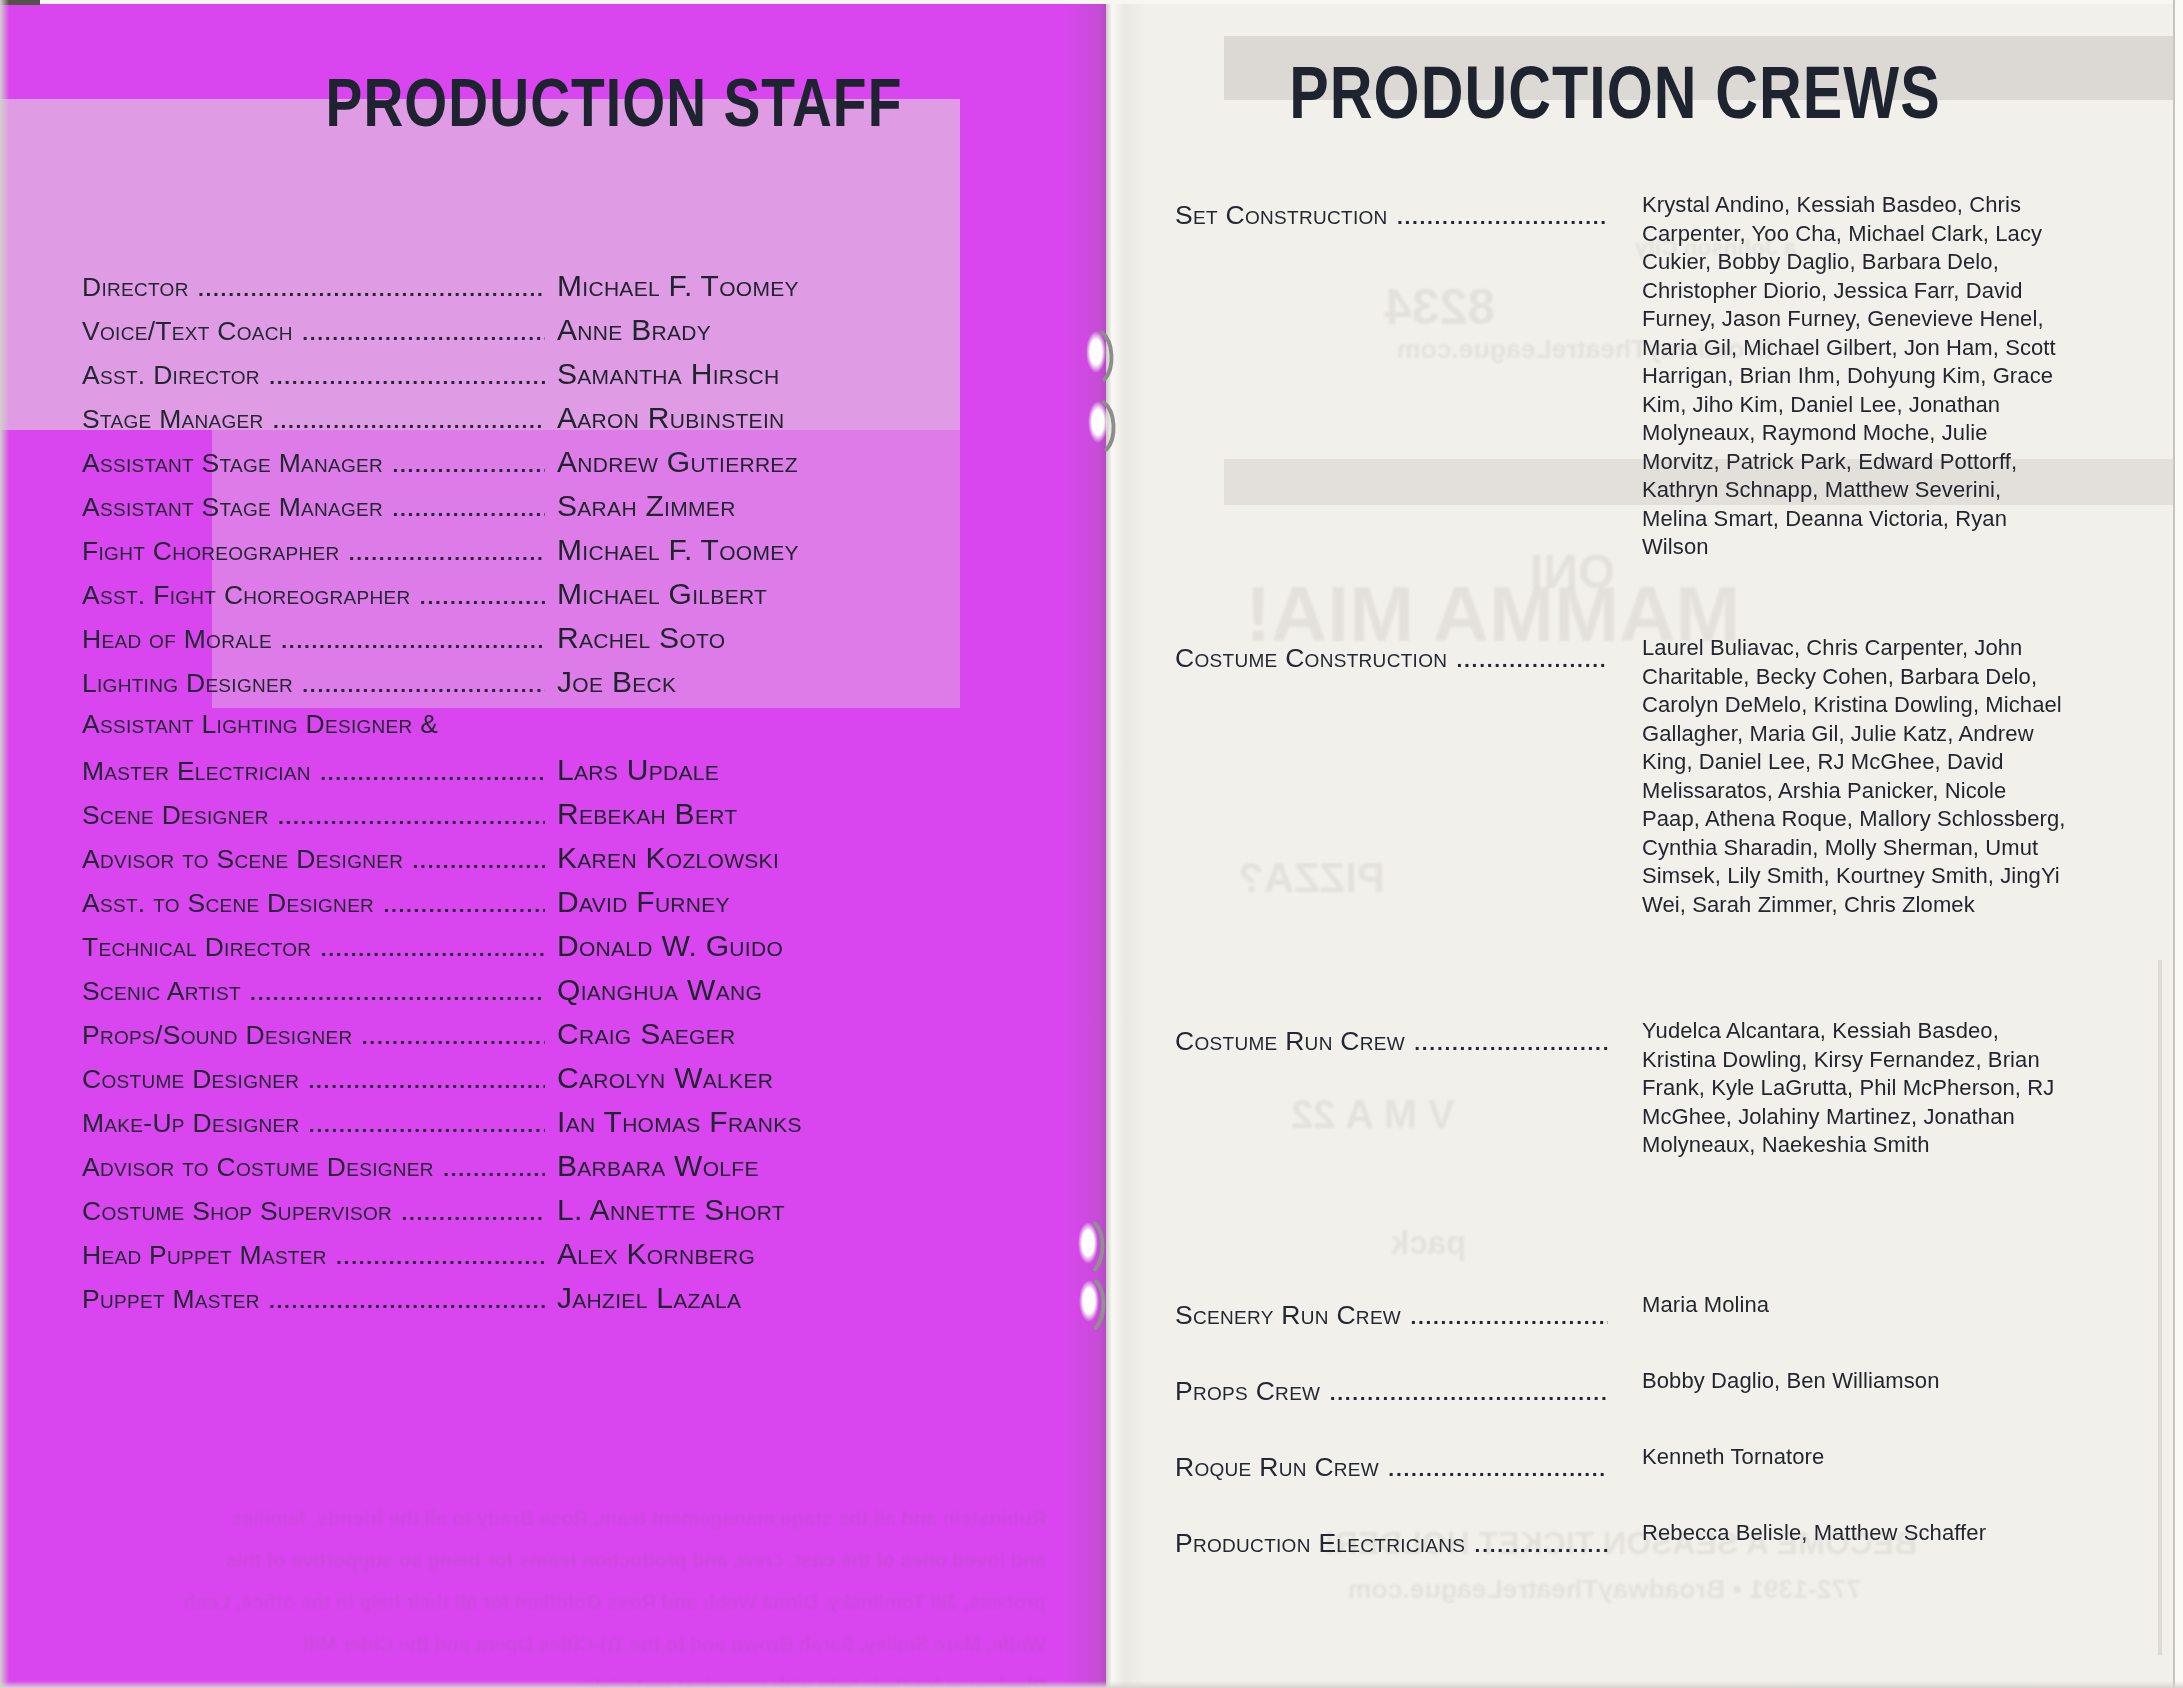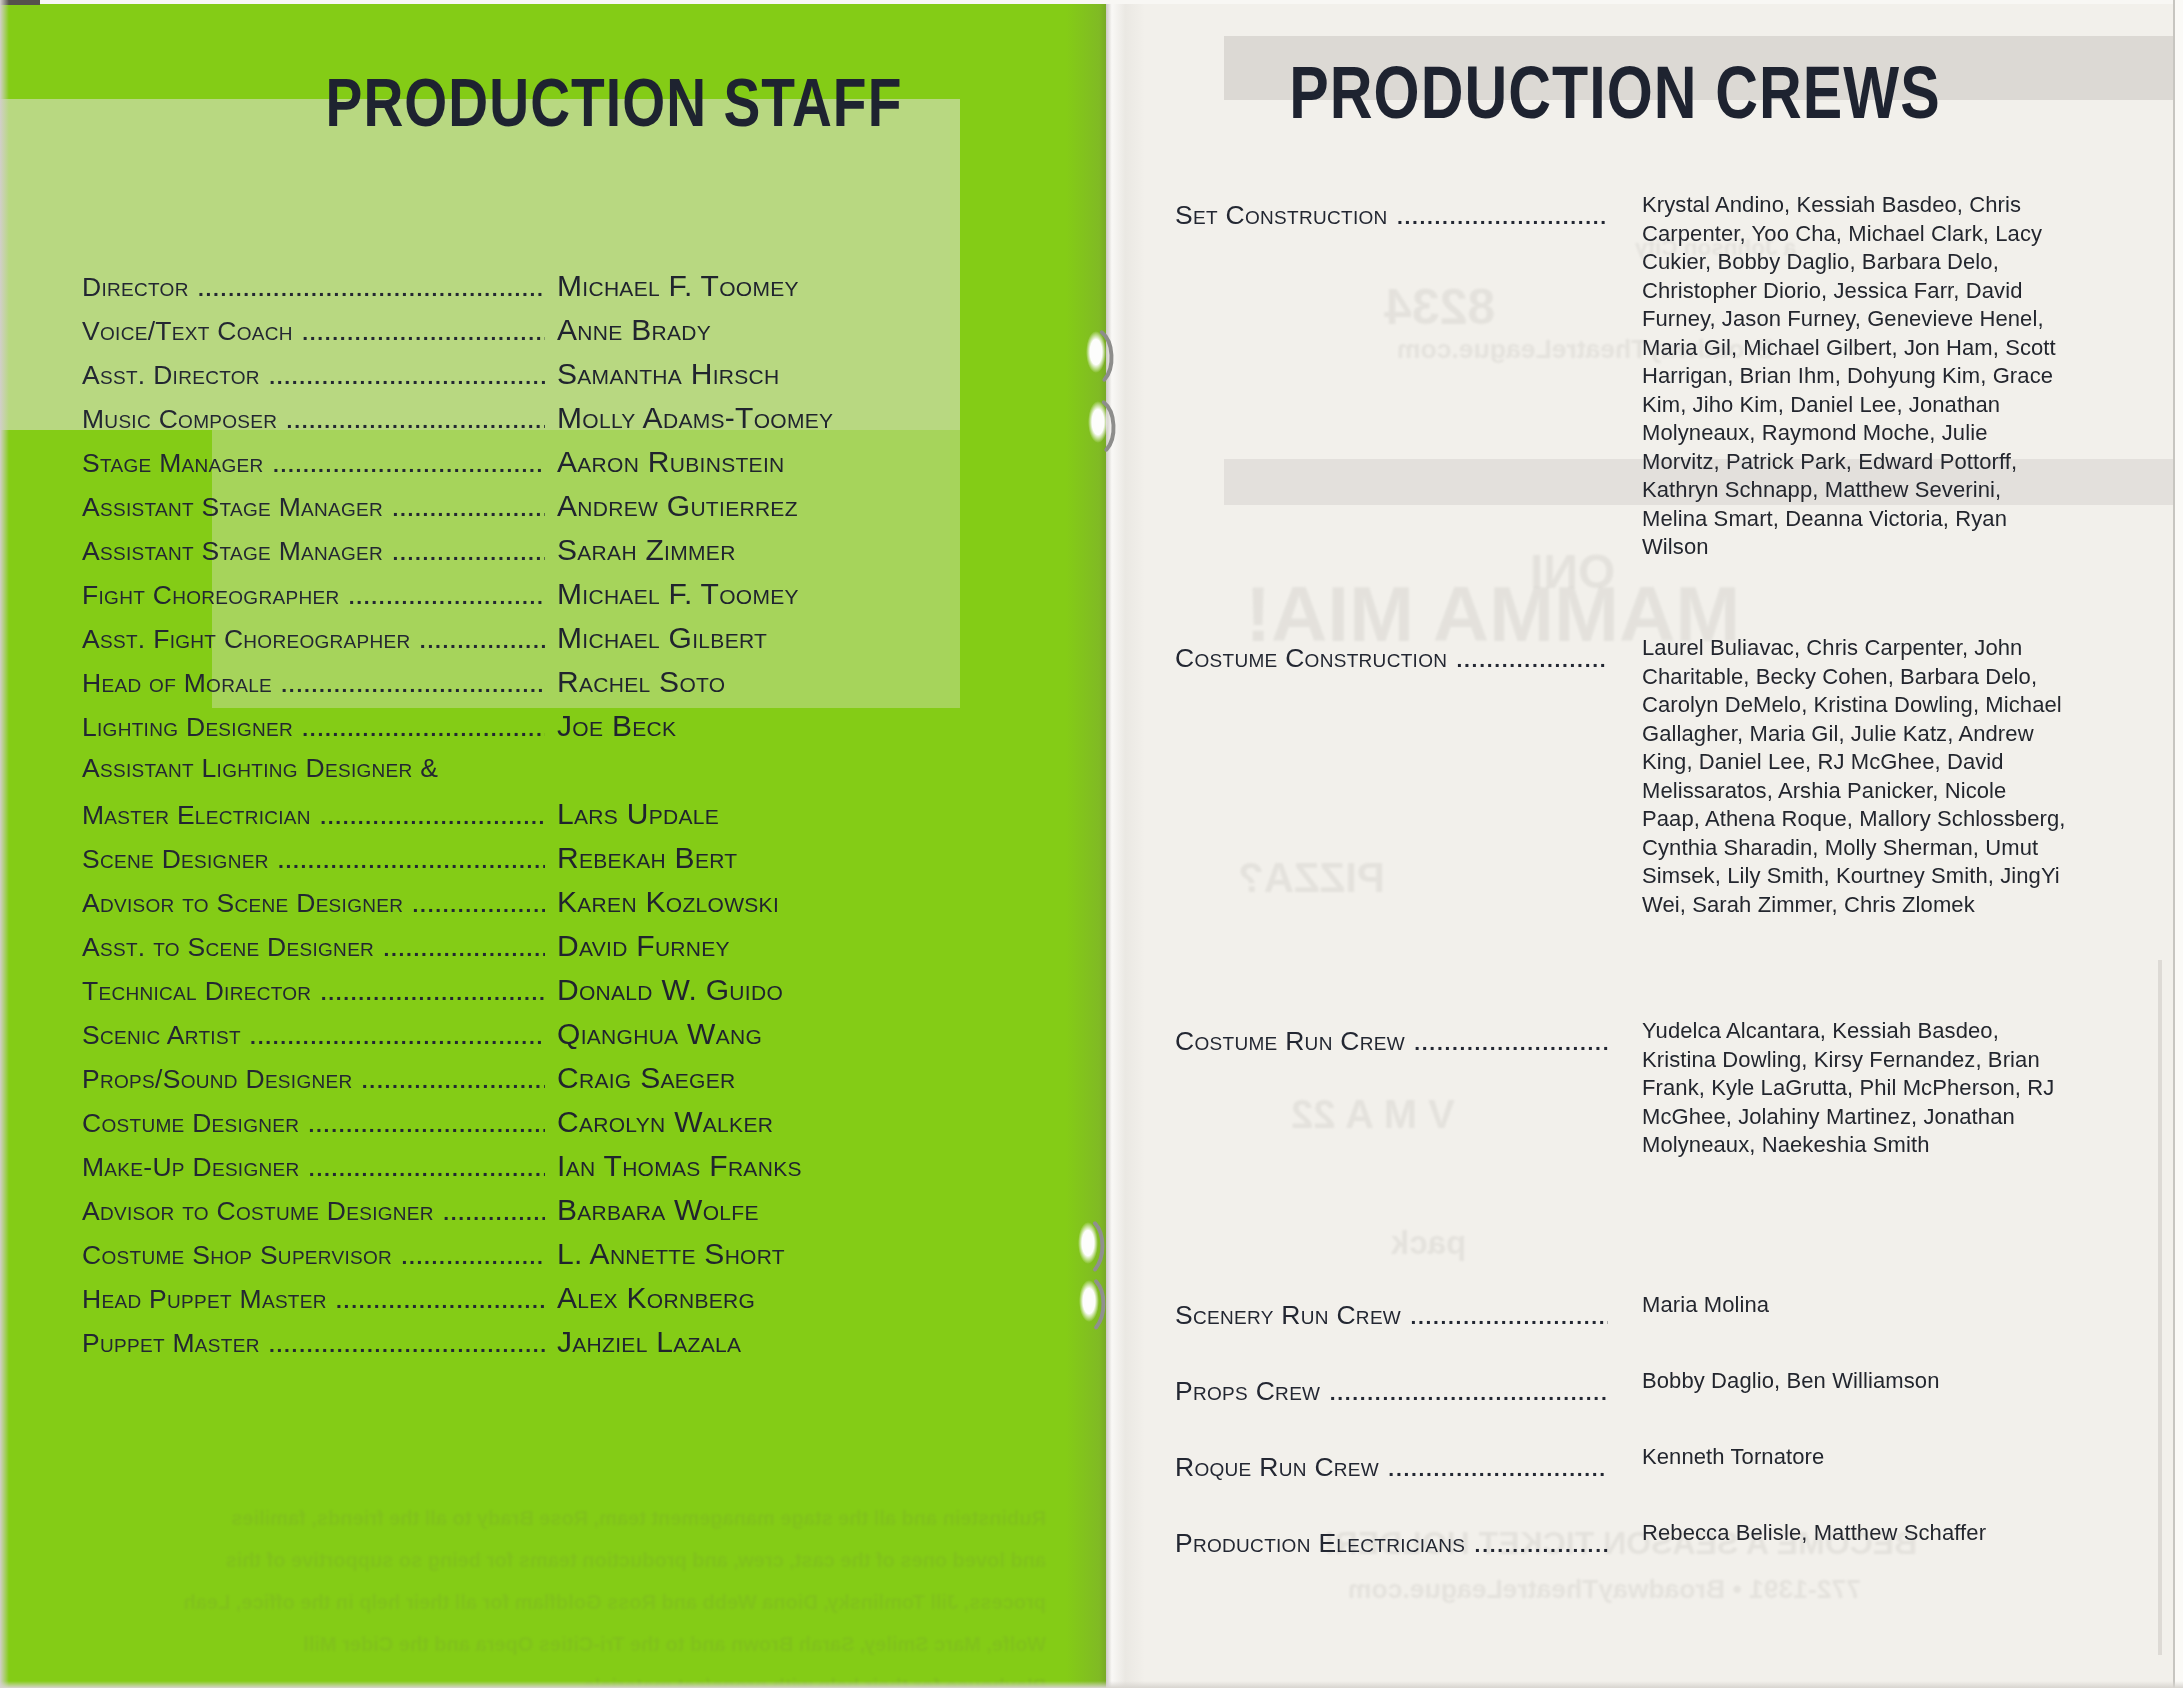--- a/index.html
+++ b/index.html
@@ -6,21 +6,21 @@
   body{
     width:2183px;height:1688px;overflow:hidden;
     background:#b7b4af;
     font-family:"Liberation Sans",sans-serif;
     color:#232732;
   }
   .scan{position:relative;width:2183px;height:1688px;}
 
   
   .page{position:absolute;top:0;height:1688px;}
-  .page.left{left:0;width:1268px;background:#84cc16;}
+  .page.left{left:0;width:1268px;background:#d946ef;}
   .page.right{left:1106px;width:1077px;background:#f2f0eb;}
 
   .seam{position:absolute;left:1066px;top:0;width:79px;height:1688px;pointer-events:none;
     background:linear-gradient(90deg,
       rgba(110,106,99,0) 0%,
       rgba(110,106,99,.18) 42%,
       rgba(90,86,80,.28) 50%,
       rgba(255,255,255,.55) 58%,
       rgba(110,106,99,.06) 75%,
       rgba(110,106,99,0) 100%);}
@@ -120,27 +120,20 @@
       <span class="dots"></span>
     </span>
     <span class="staff-name">Anne Brady</span>
   </div>
         <div class="staff-row">
     <span class="staff-left">
       <span class="staff-role">Asst. Director</span>
       <span class="dots"></span>
     </span>
     <span class="staff-name">Samantha Hirsch</span>
-  </div>
-        <div class="staff-row">
-    <span class="staff-left">
-      <span class="staff-role">Music Composer</span>
-      <span class="dots"></span>
-    </span>
-    <span class="staff-name">Molly Adams-Toomey</span>
   </div>
         <div class="staff-row">
     <span class="staff-left">
       <span class="staff-role">Stage Manager</span>
       <span class="dots"></span>
     </span>
     <span class="staff-name">Aaron Rubinstein</span>
   </div>
         <div class="staff-row">
     <span class="staff-left">

